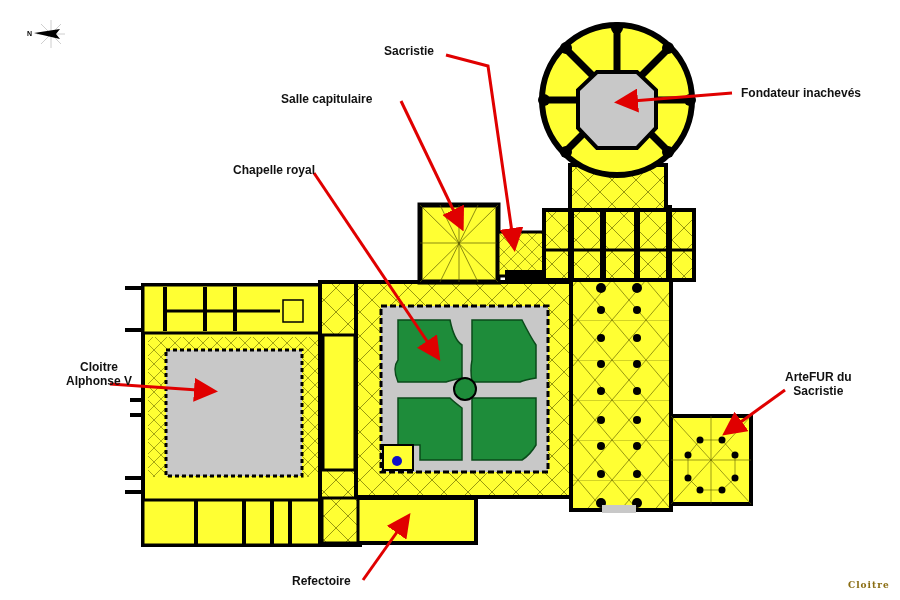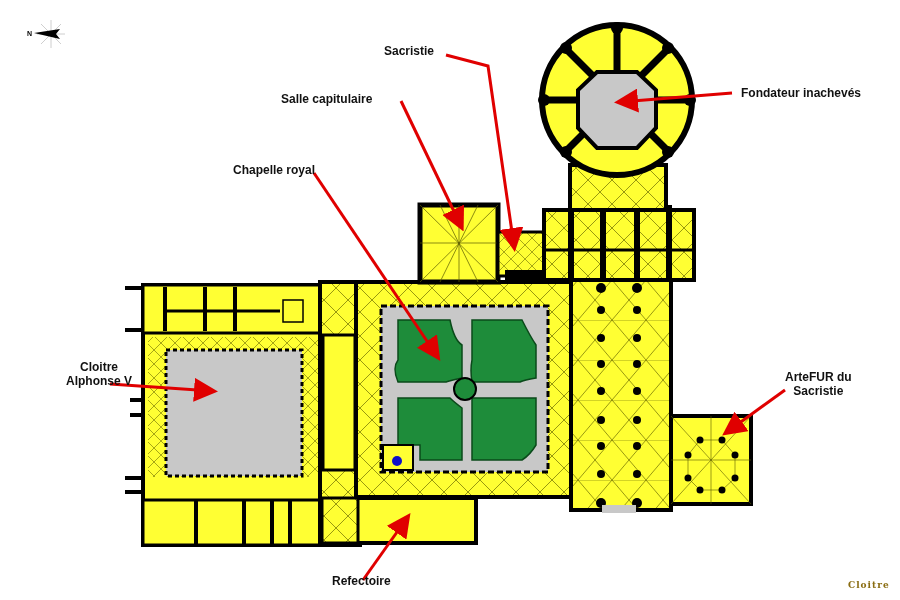--- a/index.html
+++ b/index.html
@@ -219,15 +219,15 @@
 <div class="label" style="left:233px; top:163px;">Chapelle royal</div>
 <div class="label" style="left:741px; top:86px;">Fondateur inachevés</div>
 <div class="label" style="left:30px; top:360px;margin-left:36px;">
   <div>Cloitre</div>
   <div>Alphonse V</div>
 </div>
 <div class="label" style="left:785px; top:370px;">
   <div>ArteFUR du</div>
   <div>Sacristie</div>
 </div>
-<div class="label" style="left:292px; top:574px;margin-left:40px;">Refectoire</div>
+<div class="label" style="left:292px; top:574px;">Refectoire</div>
 
 <div class="logo" style="left:848px; top:580px;">Cloitre</div>
 
 </body></html>

